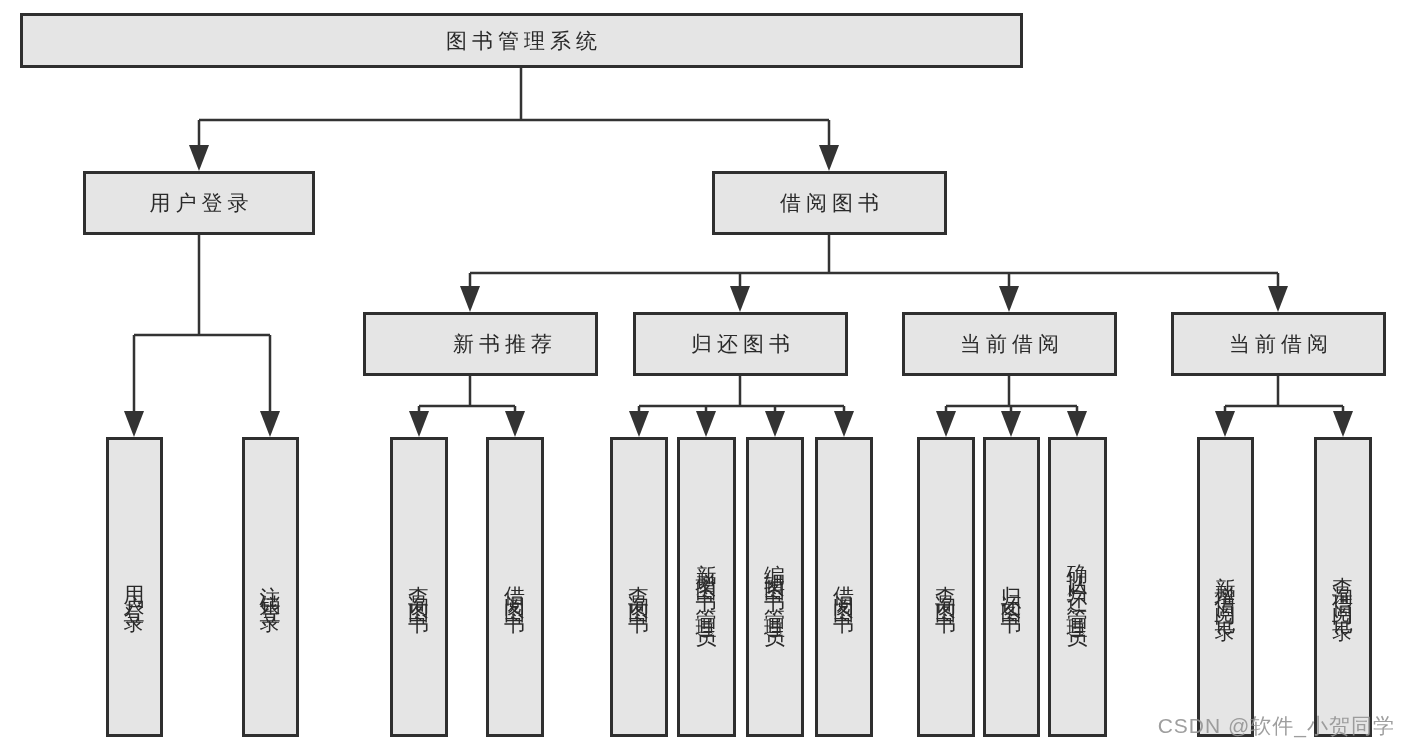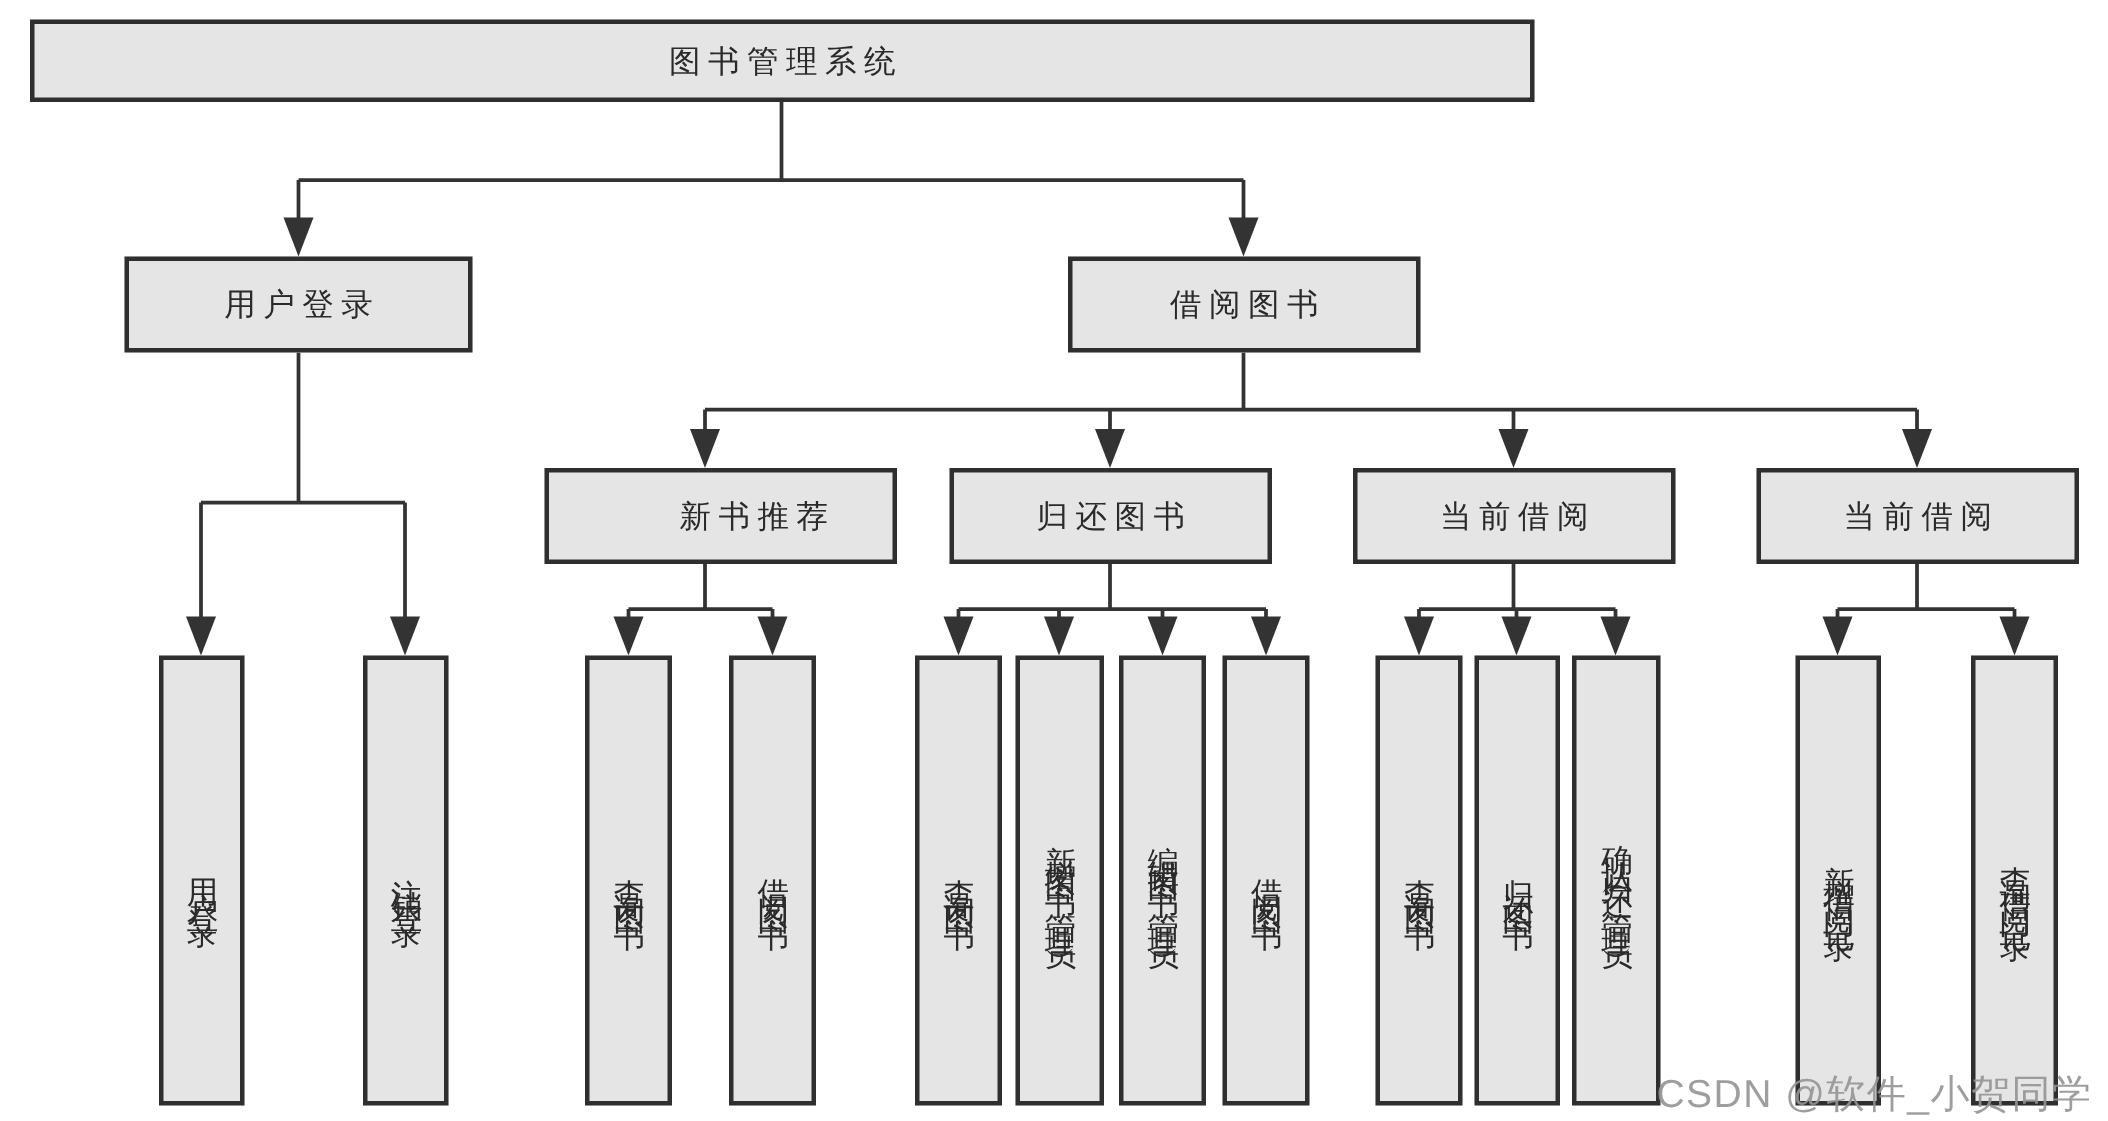--- a/index.html
+++ b/index.html
@@ -31,21 +31,21 @@
     writing-mode:vertical-rl;
     text-orientation:mixed;
     font-size:21px;
     letter-spacing:9px;
     line-height:1;
   }
   .watermark{
     position:absolute;
     right:10px;
     top:712px;
-    font-size:26px;
+    font-size:21px;
     color:rgba(148,148,148,0.9);
     letter-spacing:1px;
     white-space:nowrap;
     z-index:5;
   }
 </style>
 </head>
 <body>
 
 <div id="canvas">

